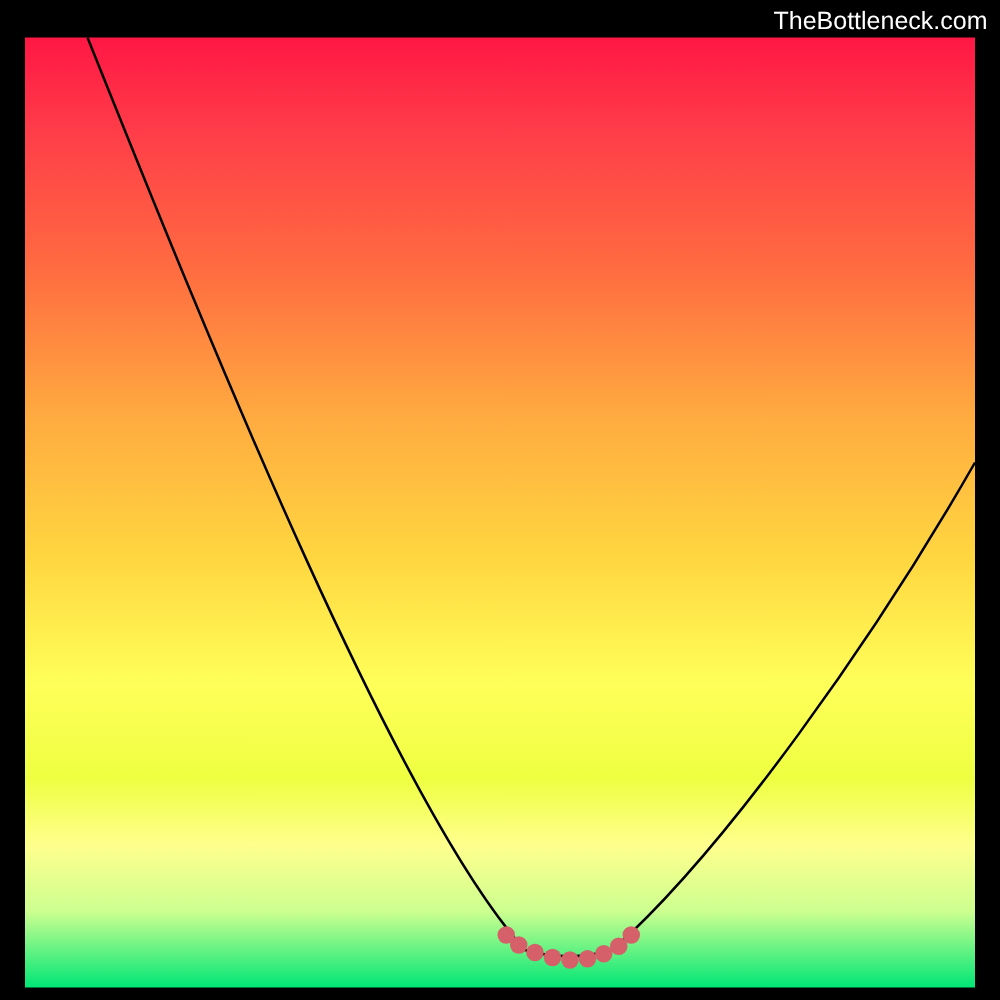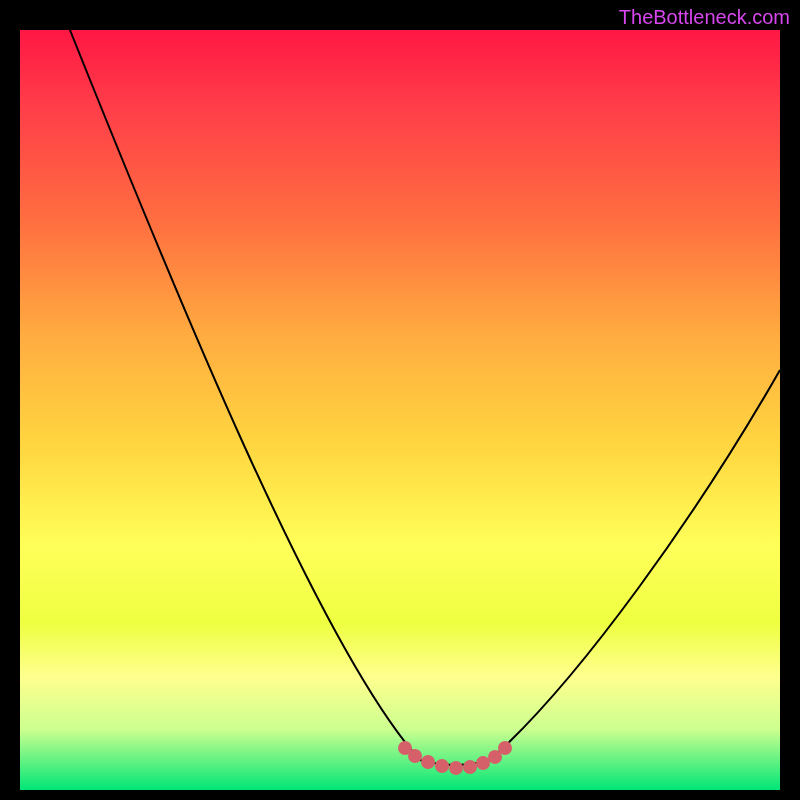--- a/index.html
+++ b/index.html
@@ -8,21 +8,21 @@
     width: 800px;
     height: 800px;
     background: #000;
     position: relative;
     font-family: Arial, sans-serif;
   }
   .watermark {
     position: absolute;
     top: 6px;
     right: 10px;
-    color: #d946ef;
+    color: #ffffff;
     font-size: 20px;
     font-weight: 500;
     z-index: 10;
   }
   .plot-area {
     position: absolute;
     left: 20px;
     top: 30px;
     width: 760px;
     height: 760px;

